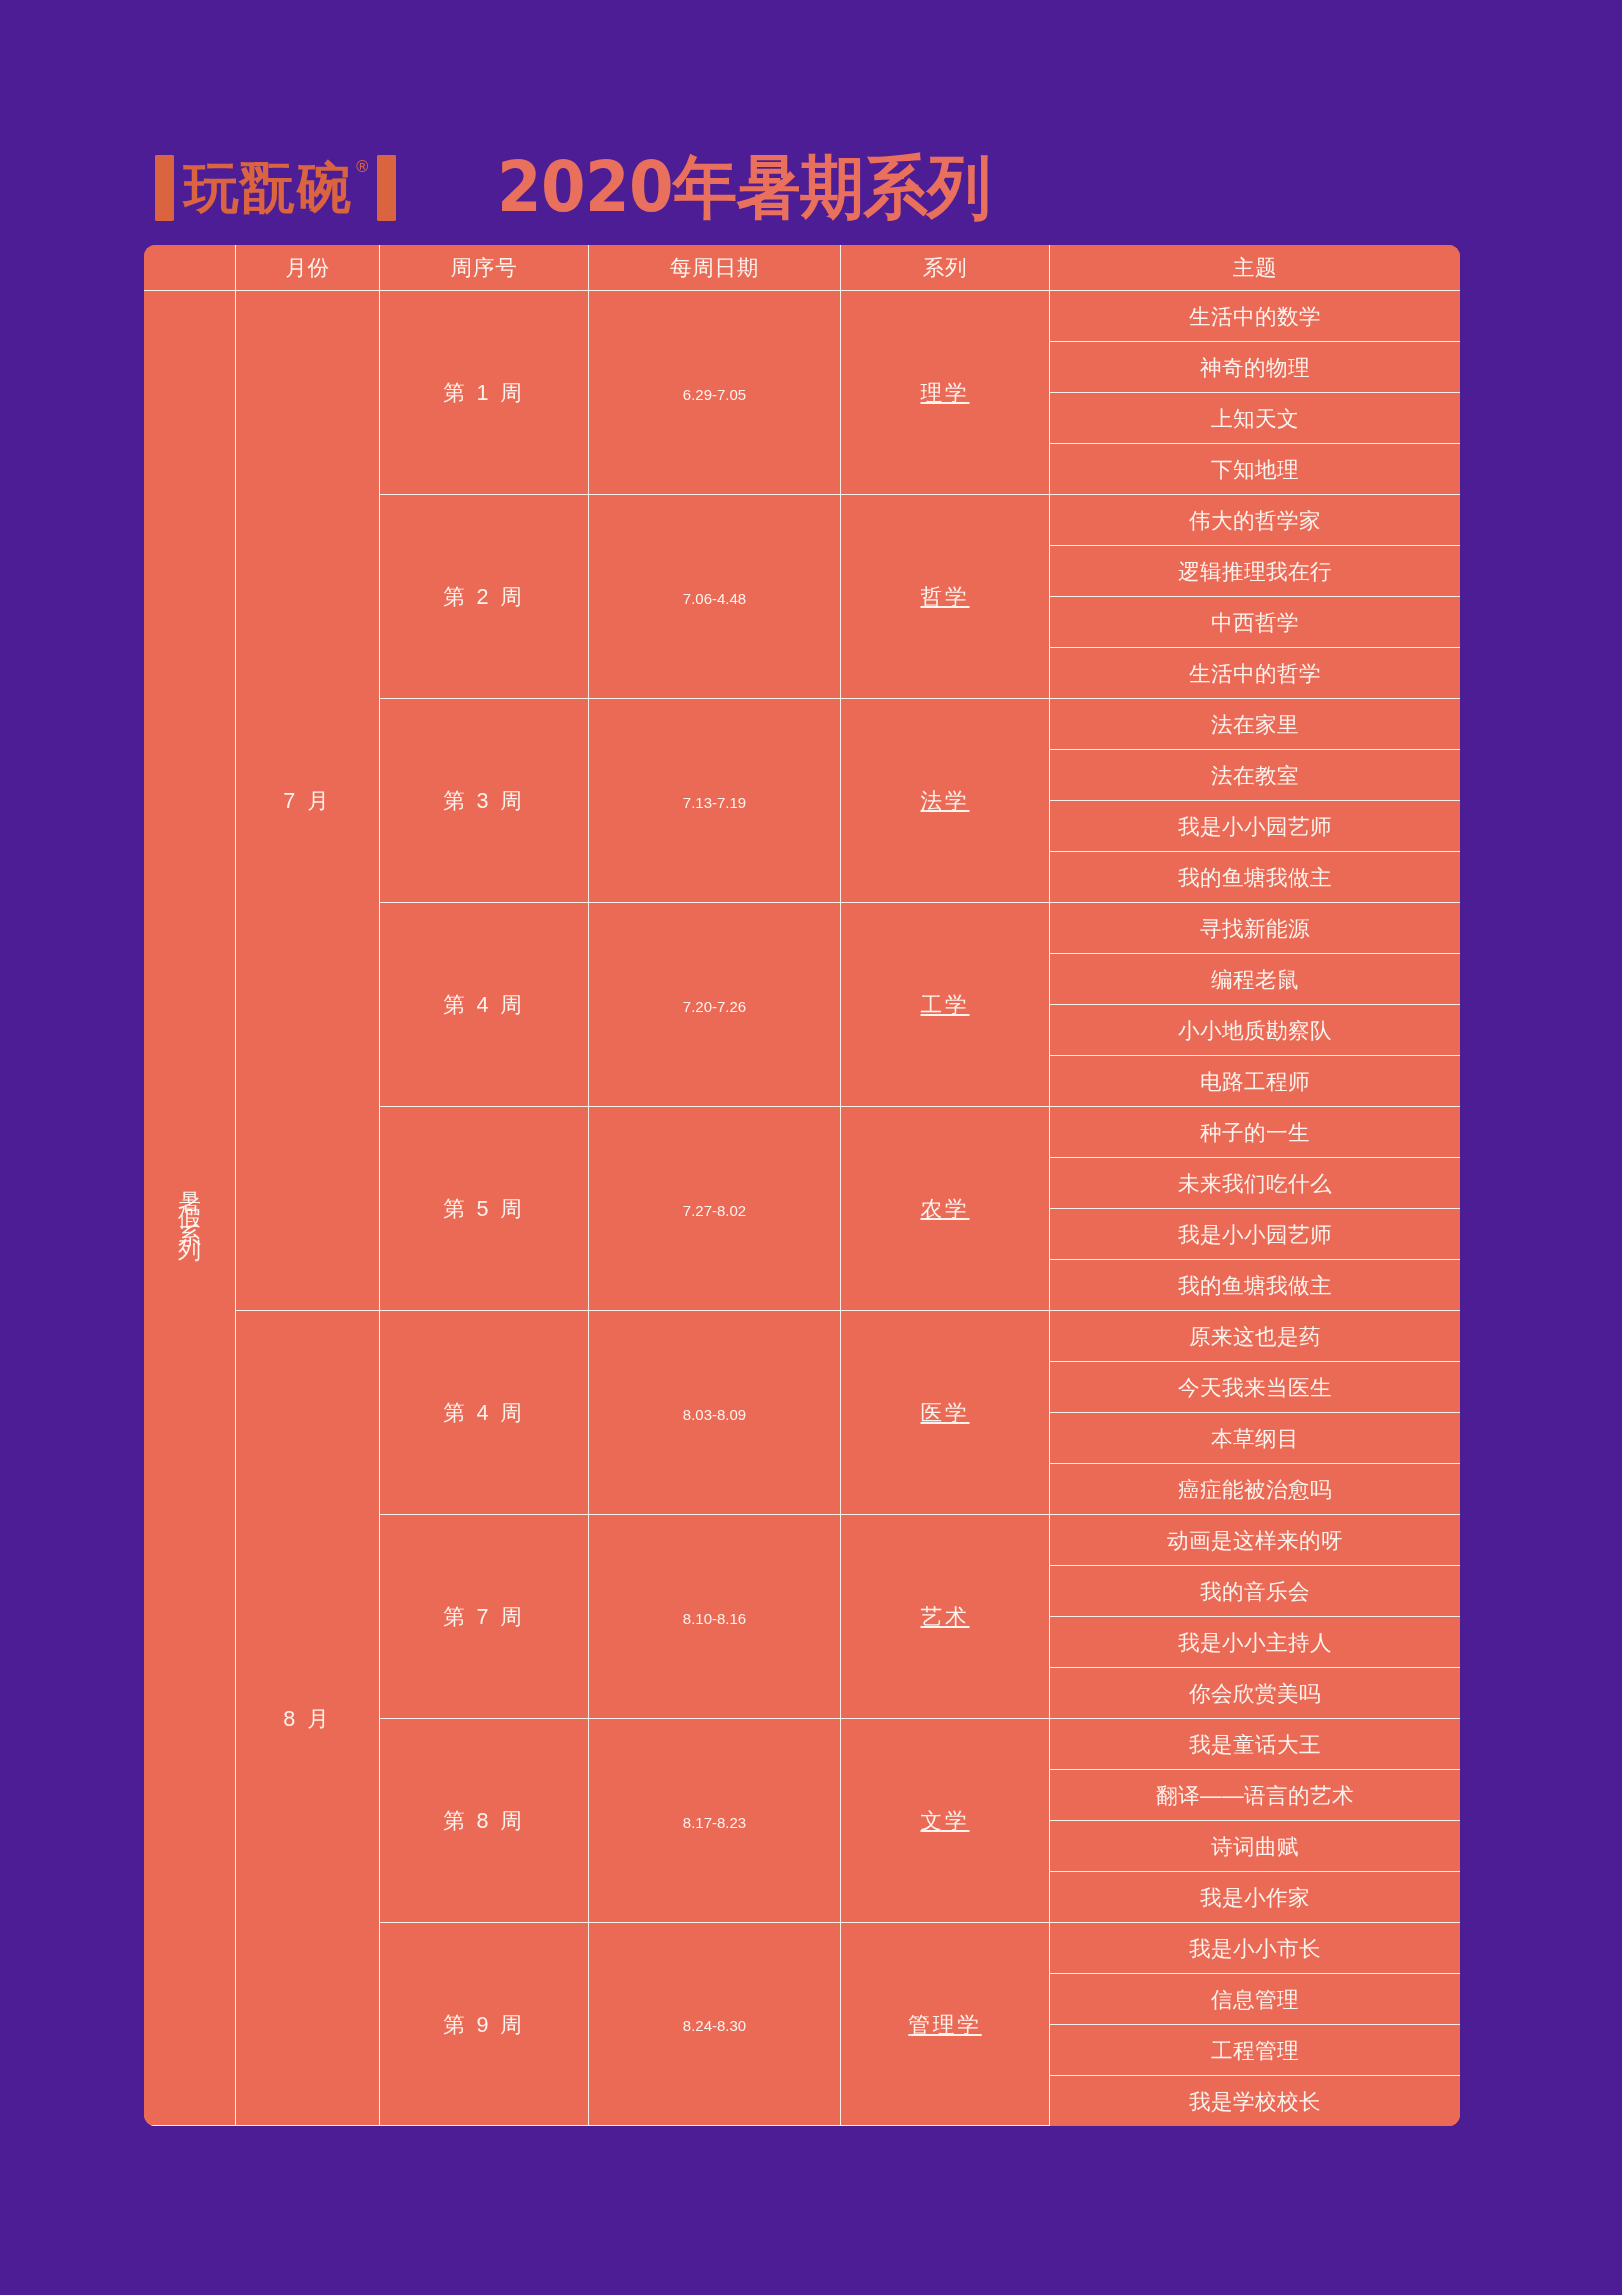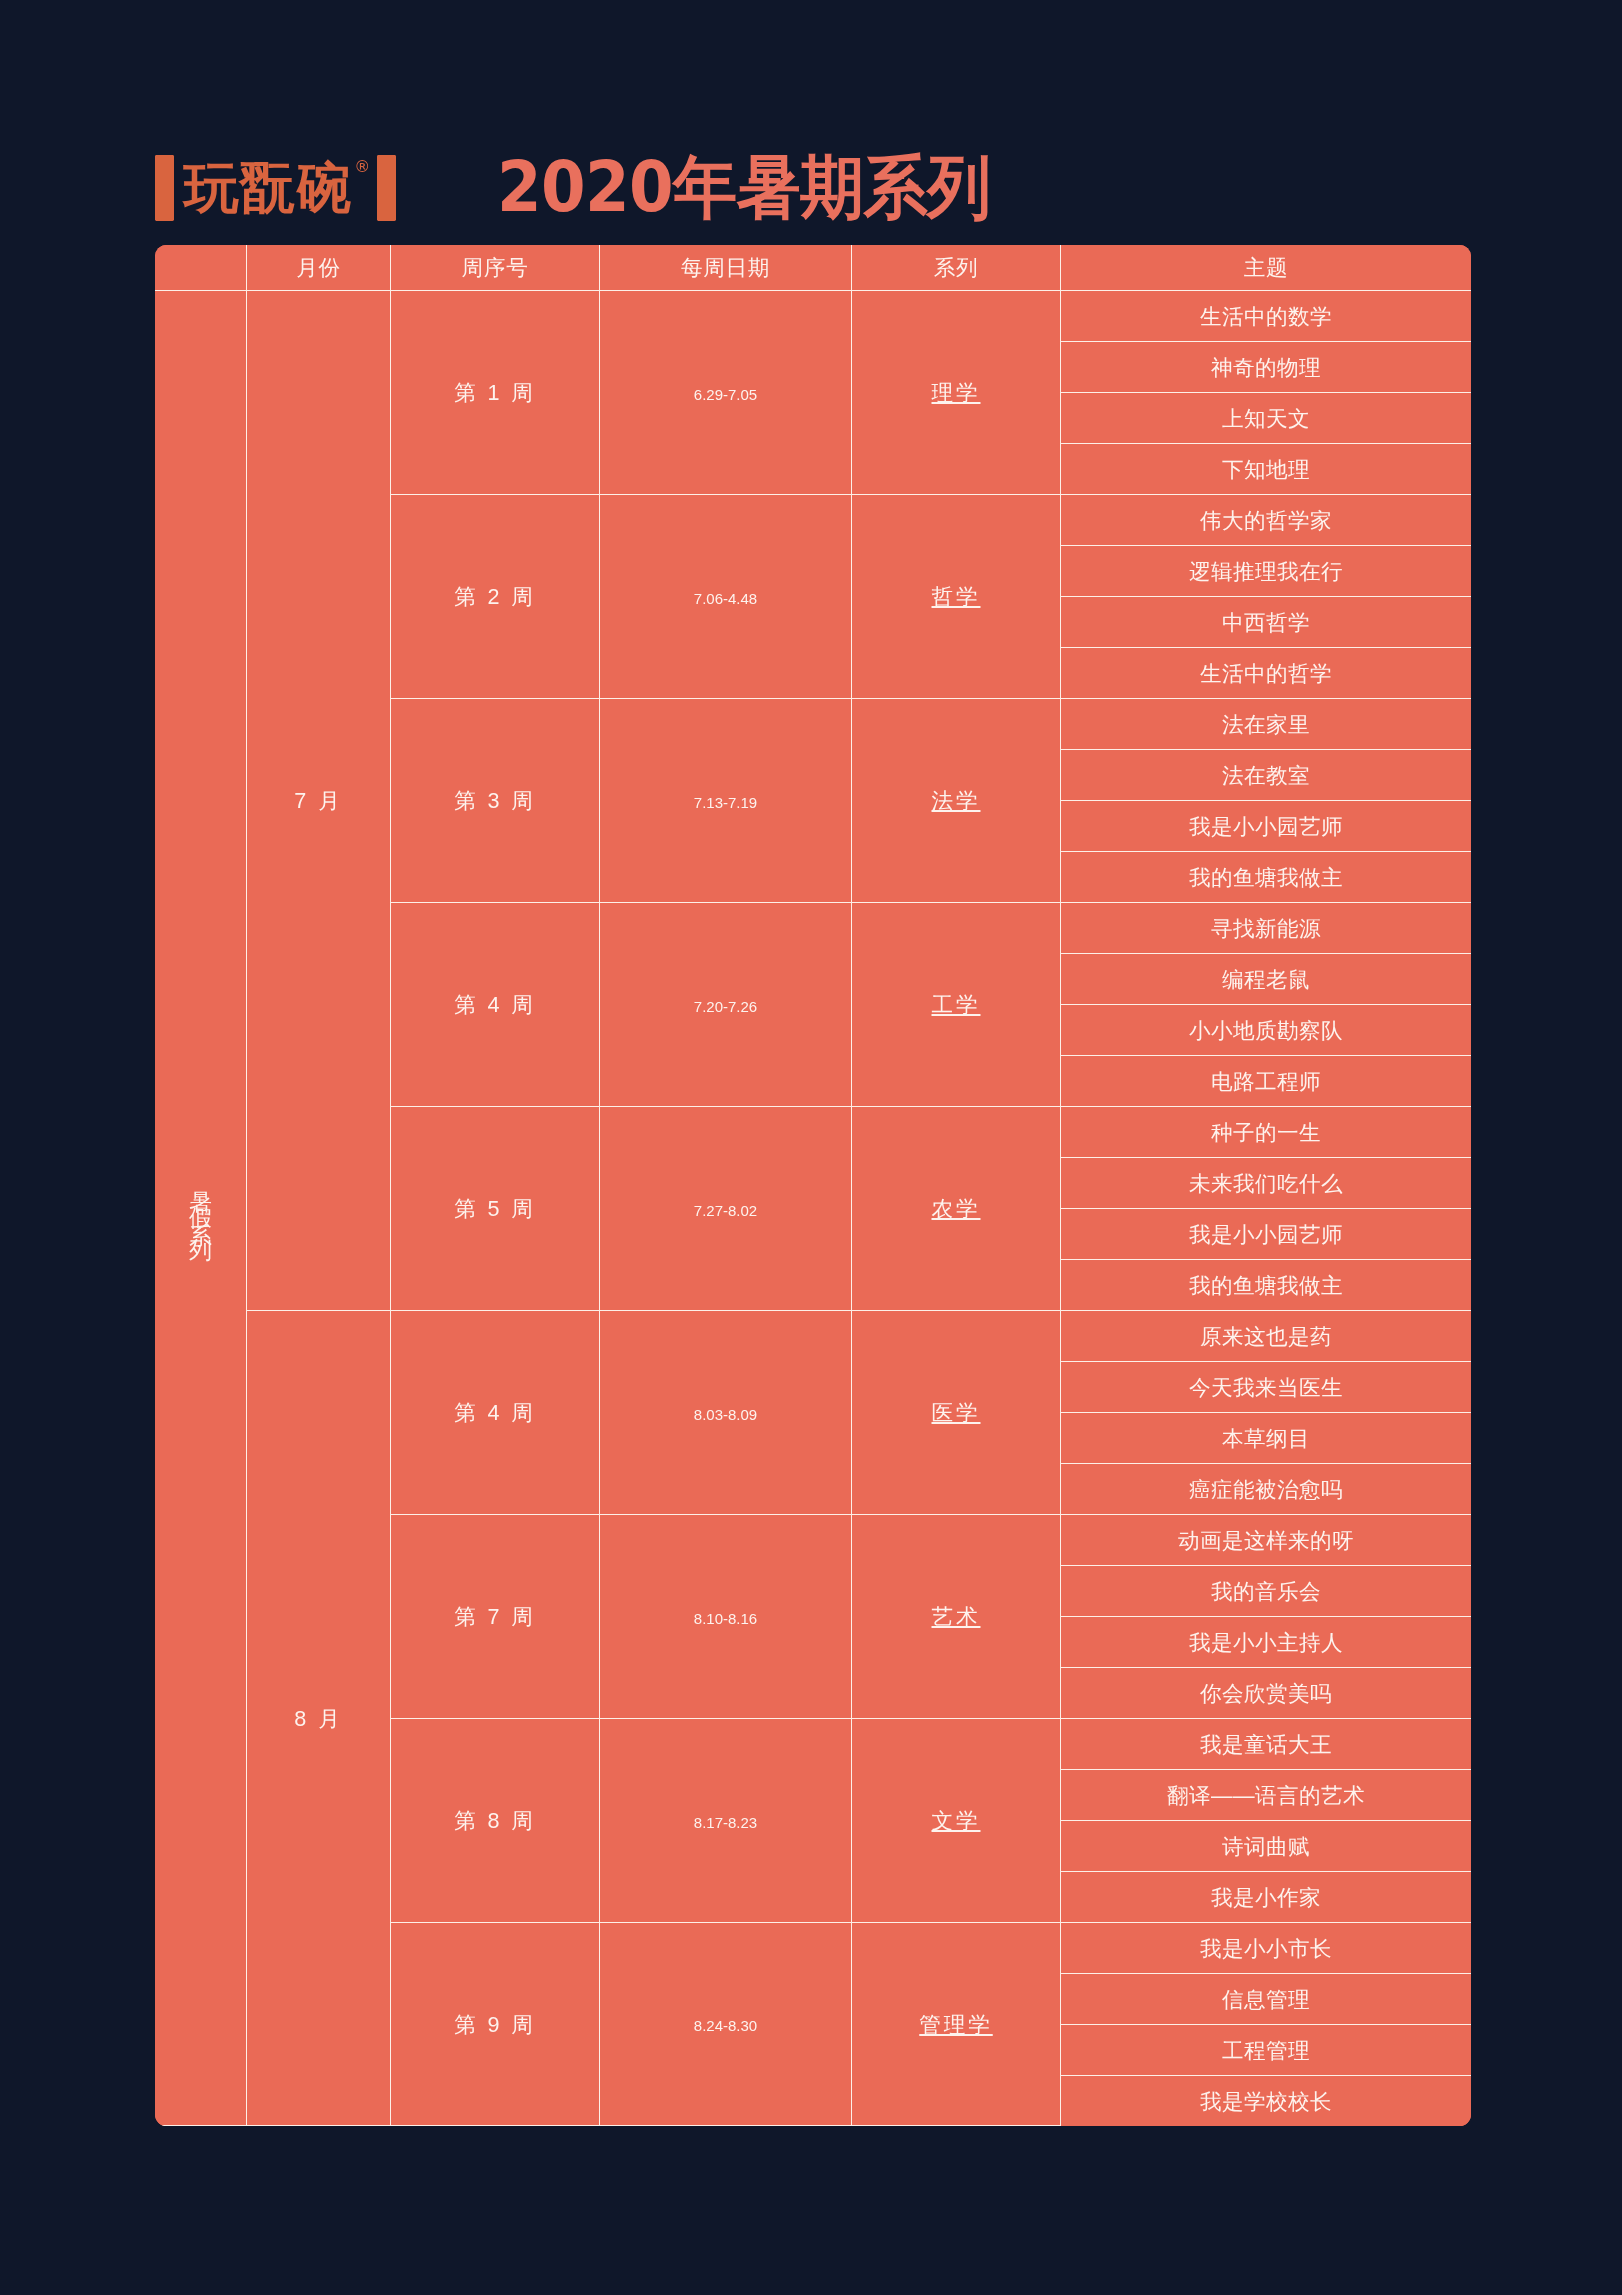--- a/index.html
+++ b/index.html
@@ -11,21 +11,21 @@
     width: 1622px;
     height: 2295px;
     font-family: "Liberation Sans", "DejaVu Sans", sans-serif;
     -webkit-font-smoothing: antialiased;
   }
 
   .page {
     position: relative;
     width: 1622px;
     height: 2295px;
-    background: #0f172a;
+    background: #4c1d95;
     box-sizing: border-box;
   }
 
   
   .header {
     position: absolute;
     left: 155px;
     top: 137px;
     width: 1316px;
     height: 101px;
@@ -76,21 +76,21 @@
     line-height: 1;
     margin-left: 101px;
     transform: scaleX(0.93);
     transform-origin: left center;
     white-space: nowrap;
   }
 
   
   .schedule-wrap {
     position: absolute;
-    left: 155px;
+    left: 144px;
     top: 245px;
     width: 1315px;
   }
   table.schedule {
     width: 1315px;
     border-collapse: separate;
     border-spacing: 0;
     table-layout: fixed;
     background: #ea6a56;
     border-radius: 11.5px;

